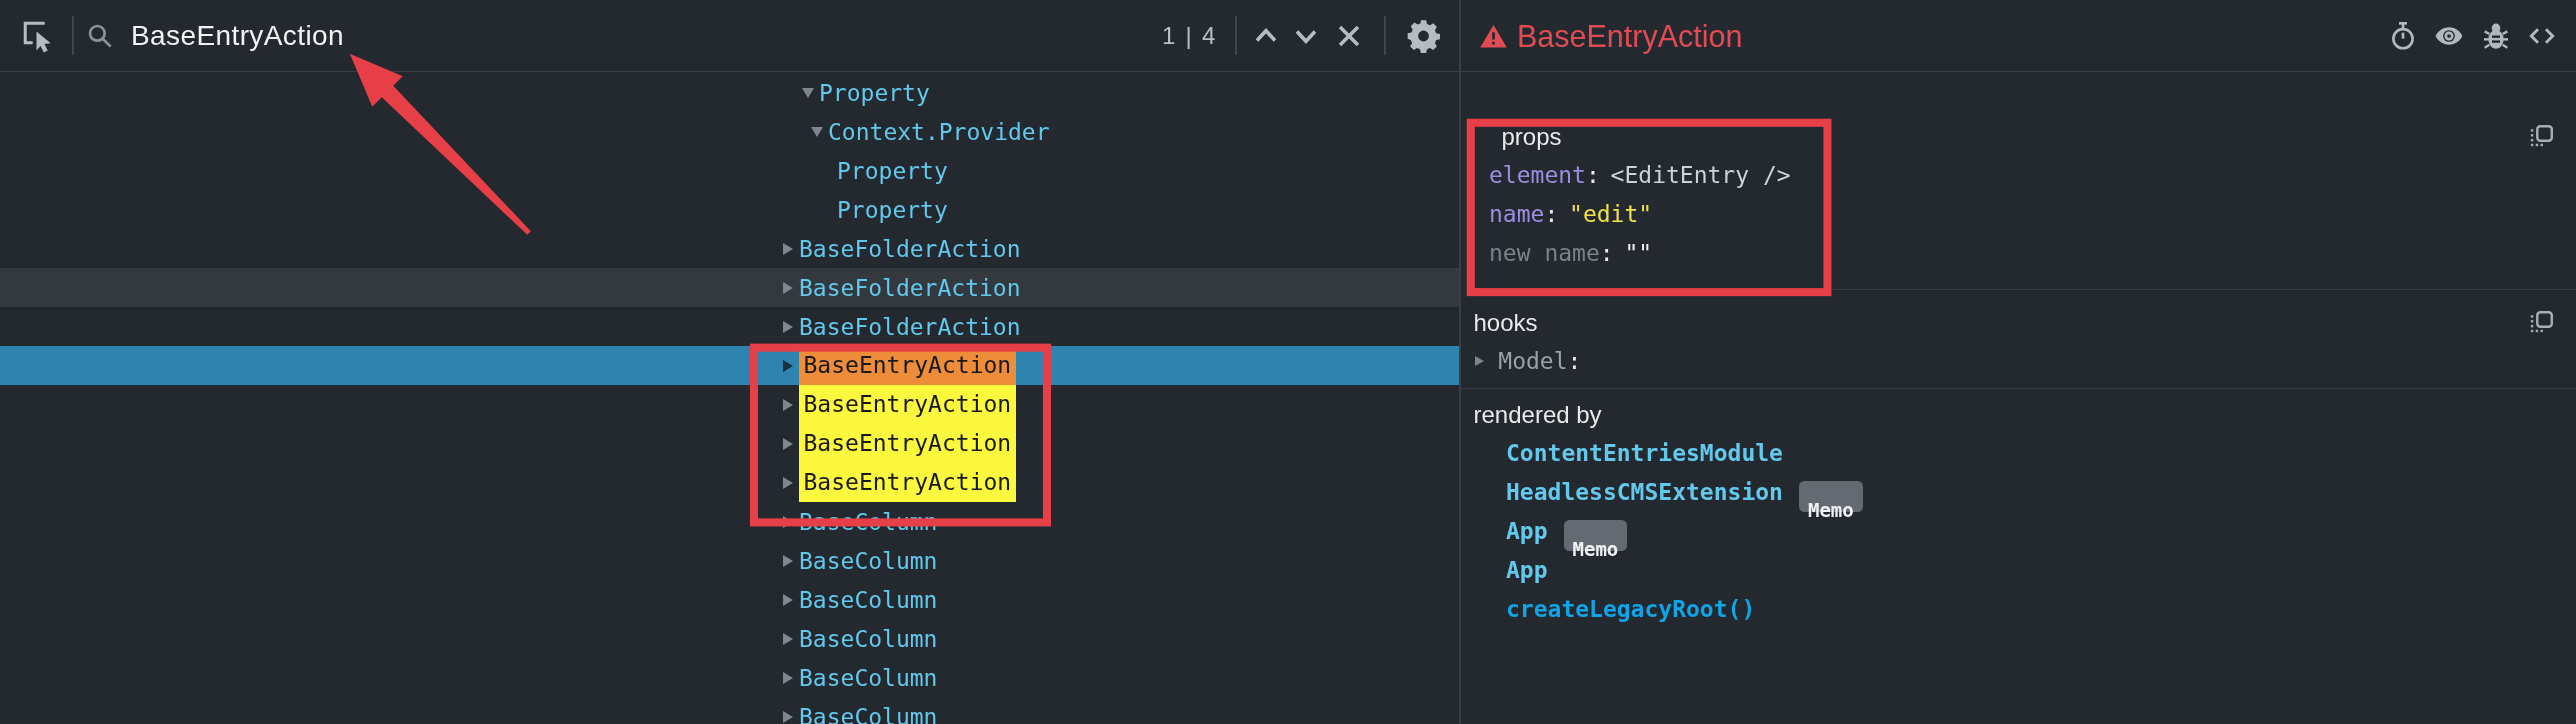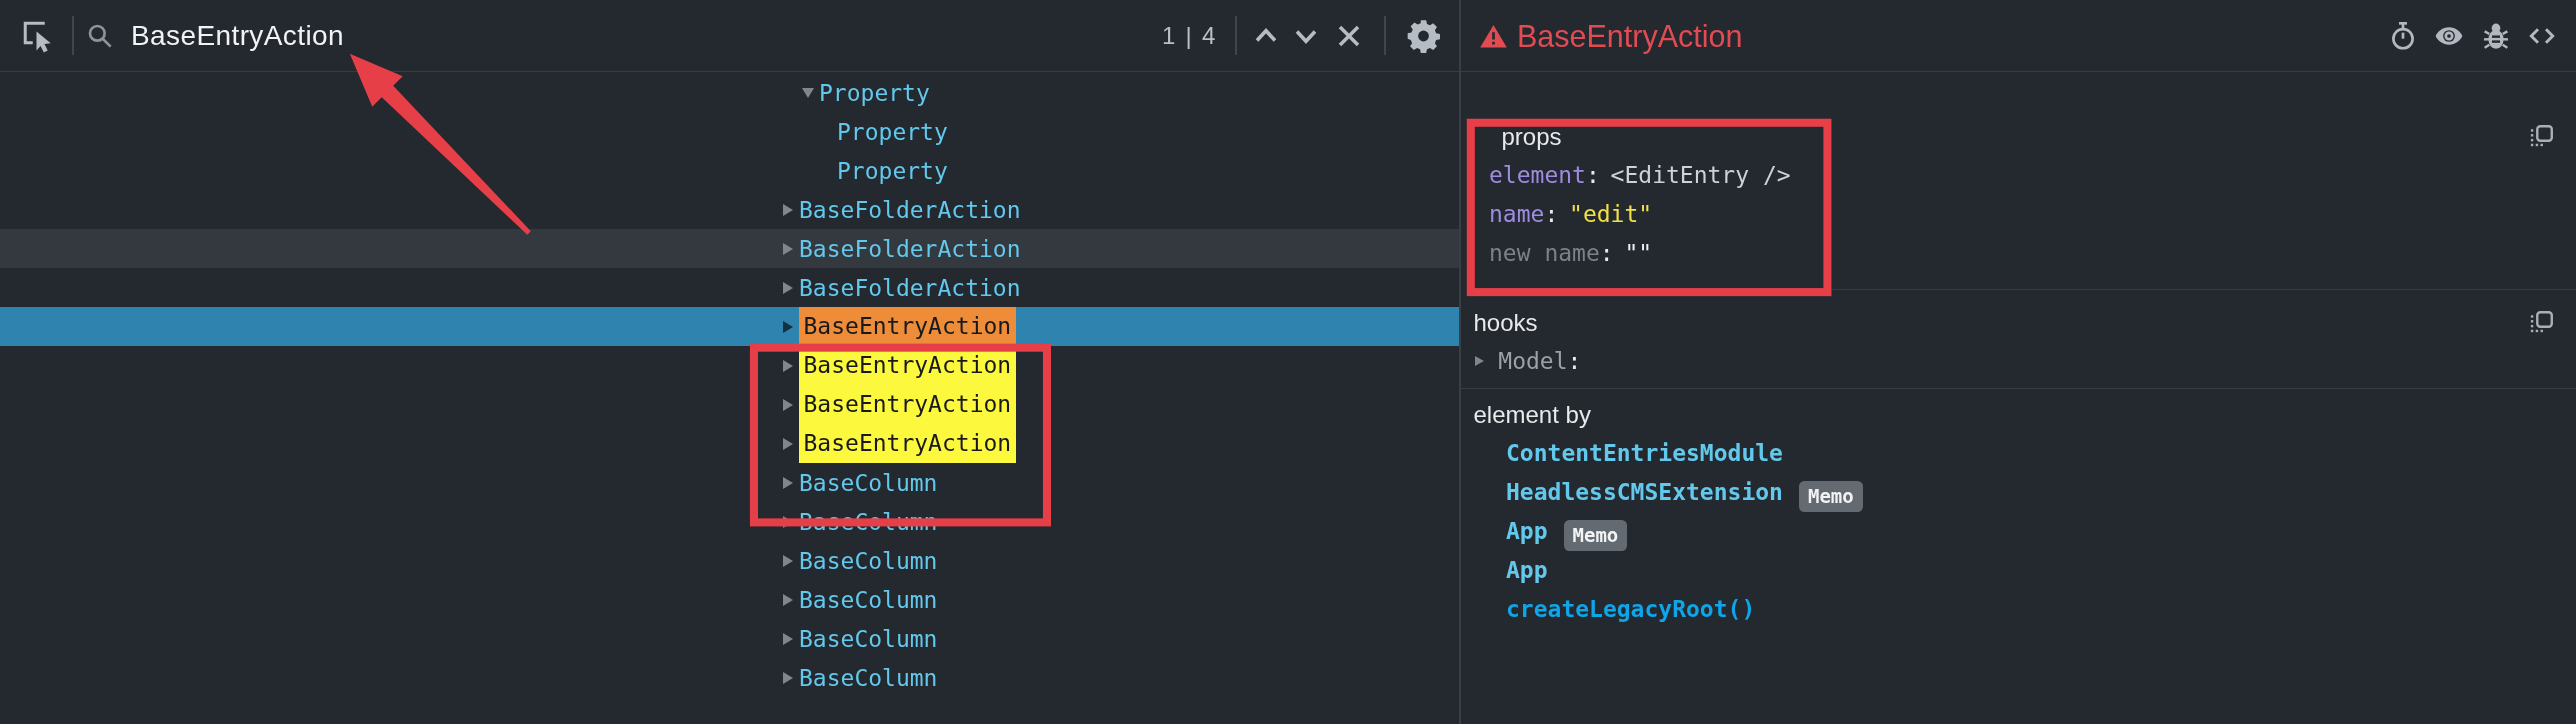--- a/index.html
+++ b/index.html
@@ -84,21 +84,21 @@
   .hook-row { height:39px; line-height:39px; padding-left:14.3px; font-size:23px; display:flex; align-items:center; cursor:pointer; }
   .hook-chev { width:23px; display:flex; align-items:center; }
   .hook-chev::before { content:""; border-left:9px solid #80868e; border-top:5.4px solid transparent; border-bottom:5.4px solid transparent; }
   .hook-key { color:#9ba1a9; }
   .hook-colon { color:#e8eaec; }
 
   .rb-row { height:39px; line-height:39px; padding-left:45px; font-size:23px; display:flex; align-items:flex-end;font-weight:bold; }
   .rb-label.link { color:#62c8ec; cursor:pointer; }
   .rb-label.plain { color:#0ea5e9; }
   .badge {
-    display:inline-block; margin-left:16px; padding:0 9px; height:30.5px; line-height:30.5px;
+    display:inline-block; margin-left:16px; padding:14px 9px; height:30.5px; line-height:30.5px;
     background:#646a71; color:#f2f3f5; font-size:19px; border-radius:5.4px;
   }
 
   
   #annotations { position:absolute; left:0; top:0; width:2576px; height:724px; pointer-events:none; }
 </style>
 </head>
 <body>
 
 <div id="app">
@@ -142,20 +142,24 @@
           <path fill="currentColor" d="M10.3 2h3.4l.5 2.4 1.9.8 2-1.3 2.4 2.4-1.3 2 .8 1.9 2.4.5v3.4l-2.4.5-.8 1.9 1.3 2-2.4 2.4-2-1.3-1.9.8-.5 2.4h-3.4l-.5-2.4-1.9-.8-2 1.3-2.4-2.4 1.3-2-.8-1.9L2 13.7v-3.4l2.4-.5.8-1.9-1.3-2 2.4-2.4 2 1.3 1.9-.8z"></path>
           <circle cx="12" cy="12" r="3.4" fill="#24282f"></circle>
         </svg>
       </span>
   </div>
 
   <div id="tree">
       <div class="tree-row" style="padding-left: 796px;">
         <span class="chev down"></span>
         <span class="tree-label">Property</span>
+      </div>
+      <div class="tree-row" style="padding-left: 805px;">
+        <span class="chev down"></span>
+        <span class="tree-label">Context.Provider</span>
       </div>
       <div class="tree-row" style="padding-left: 814px;">
         <span class="chev none"></span>
         <span class="tree-label">Property</span>
       </div>
       <div class="tree-row" style="padding-left: 814px;">
         <span class="chev none"></span>
         <span class="tree-label">Property</span>
       </div>
       <div class="tree-row" style="padding-left: 776px;">
@@ -297,21 +301,21 @@
       <div id="hooks-entries">
           <div class="hook-row">
             <span class="hook-chev"></span>
             <span class="hook-key">Model</span>
             <span class="hook-colon">:</span>
           </div>
         </div>
     </div>
 
     <div id="section-rendered" class="section">
-      <div class="section-label">element by</div>
+      <div class="section-label">rendered by</div>
       <div id="rendered-items">
           <div class="rb-row">
             <span class="rb-label link">ContentEntriesModule</span>
           </div>
           <div class="rb-row">
             <span class="rb-label link">HeadlessCMSExtension</span>
             <span class="badge mono">Memo</span>
           </div>
           <div class="rb-row">
             <span class="rb-label link">App</span>

